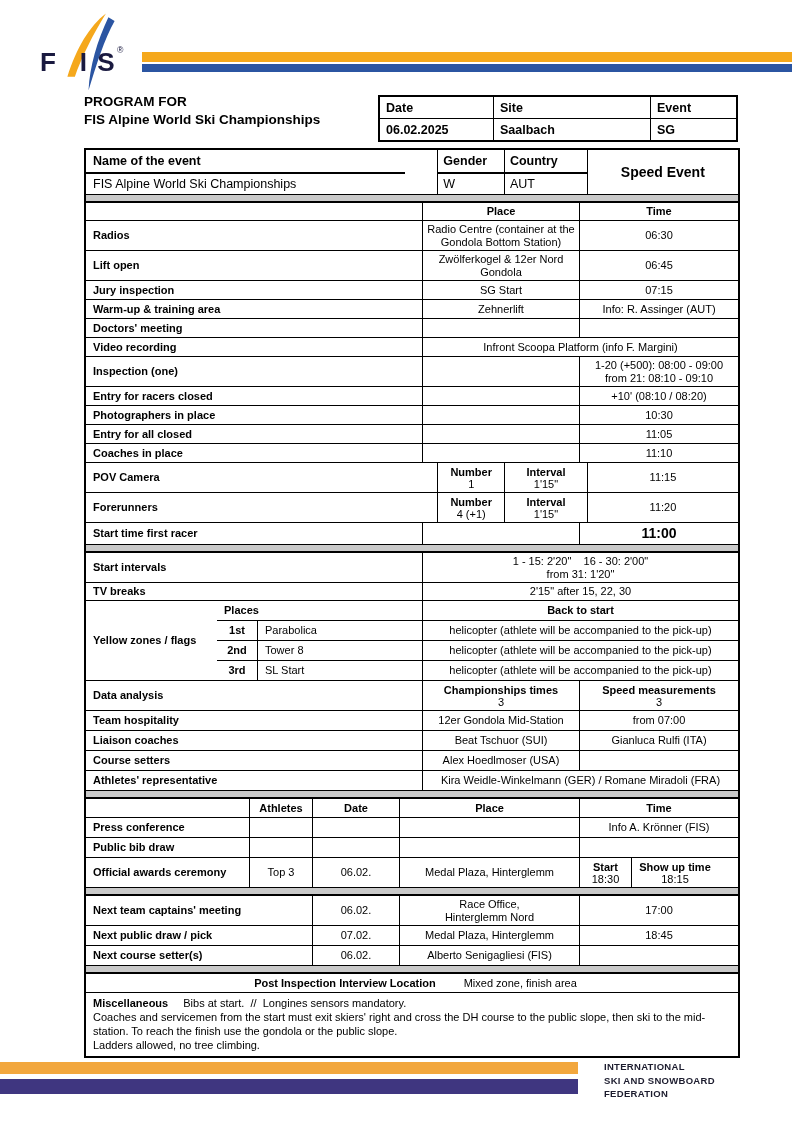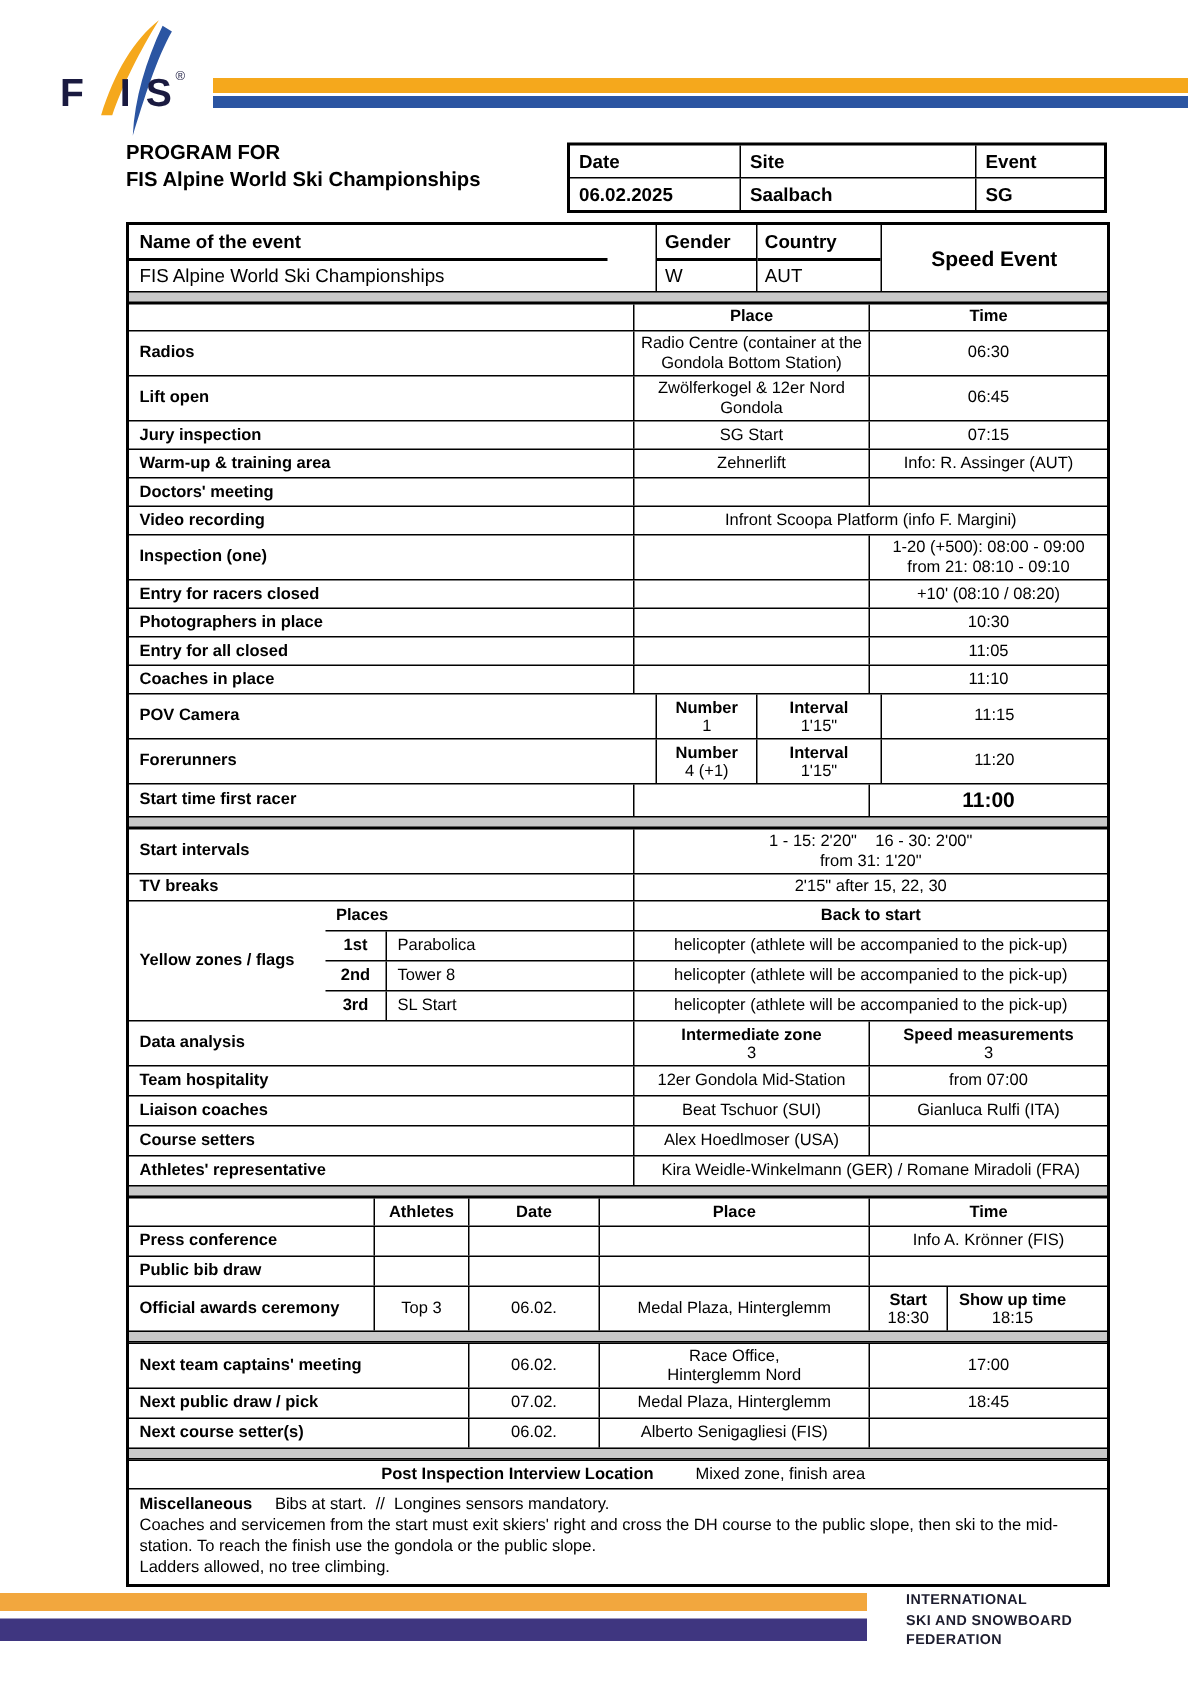--- a/index.html
+++ b/index.html
@@ -262,21 +262,21 @@
           <div class="c nb b w40">3rd</div>
           <div class="c leftpad w165">SL Start</div>
           <div class="c w316">helicopter (athlete will be accompanied to the pick-up)</div>
         </div>
       </div>
     </div>
 
     <div class="row h29">
       <div class="c nb lbl w336">Data analysis</div>
       <div class="c col w157">
-        <span class="b">Intermediate zone</span>
+        <span class="b">Championships times</span>
         <span>3</span>
       </div>
       <div class="c col w159">
         <span class="b">Speed measurements</span>
         <span>3</span>
       </div>
     </div>
 
     <div class="row h19">
       <div class="c nb lbl w336">Team hospitality</div>

